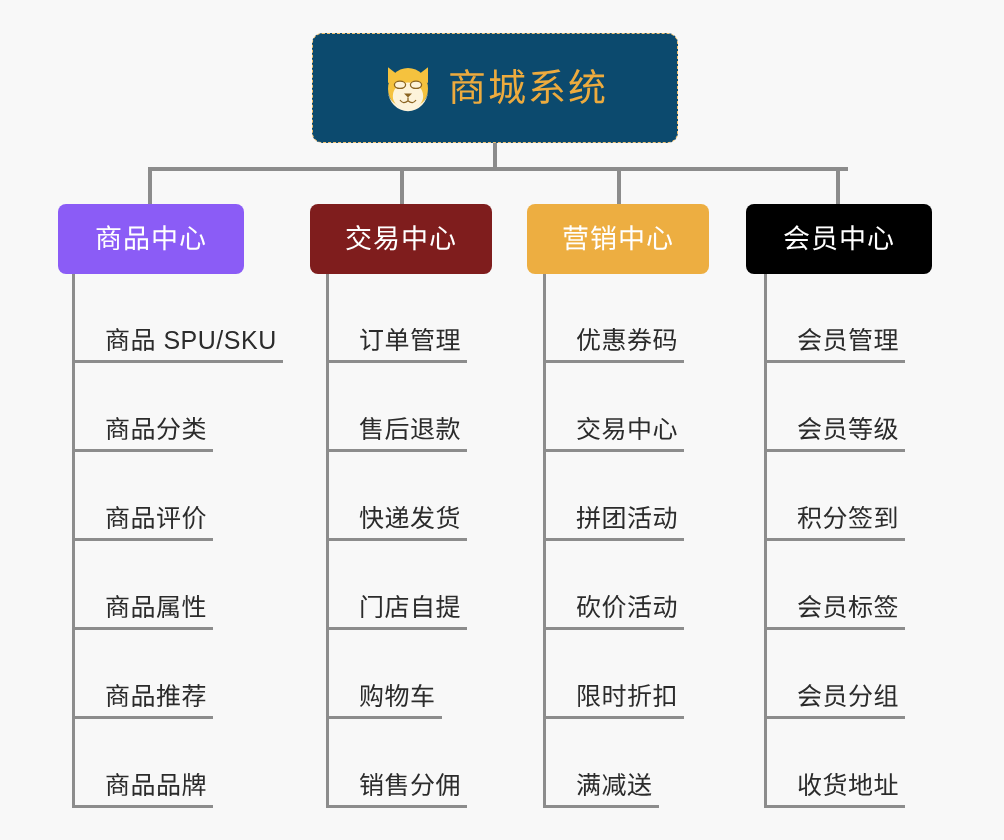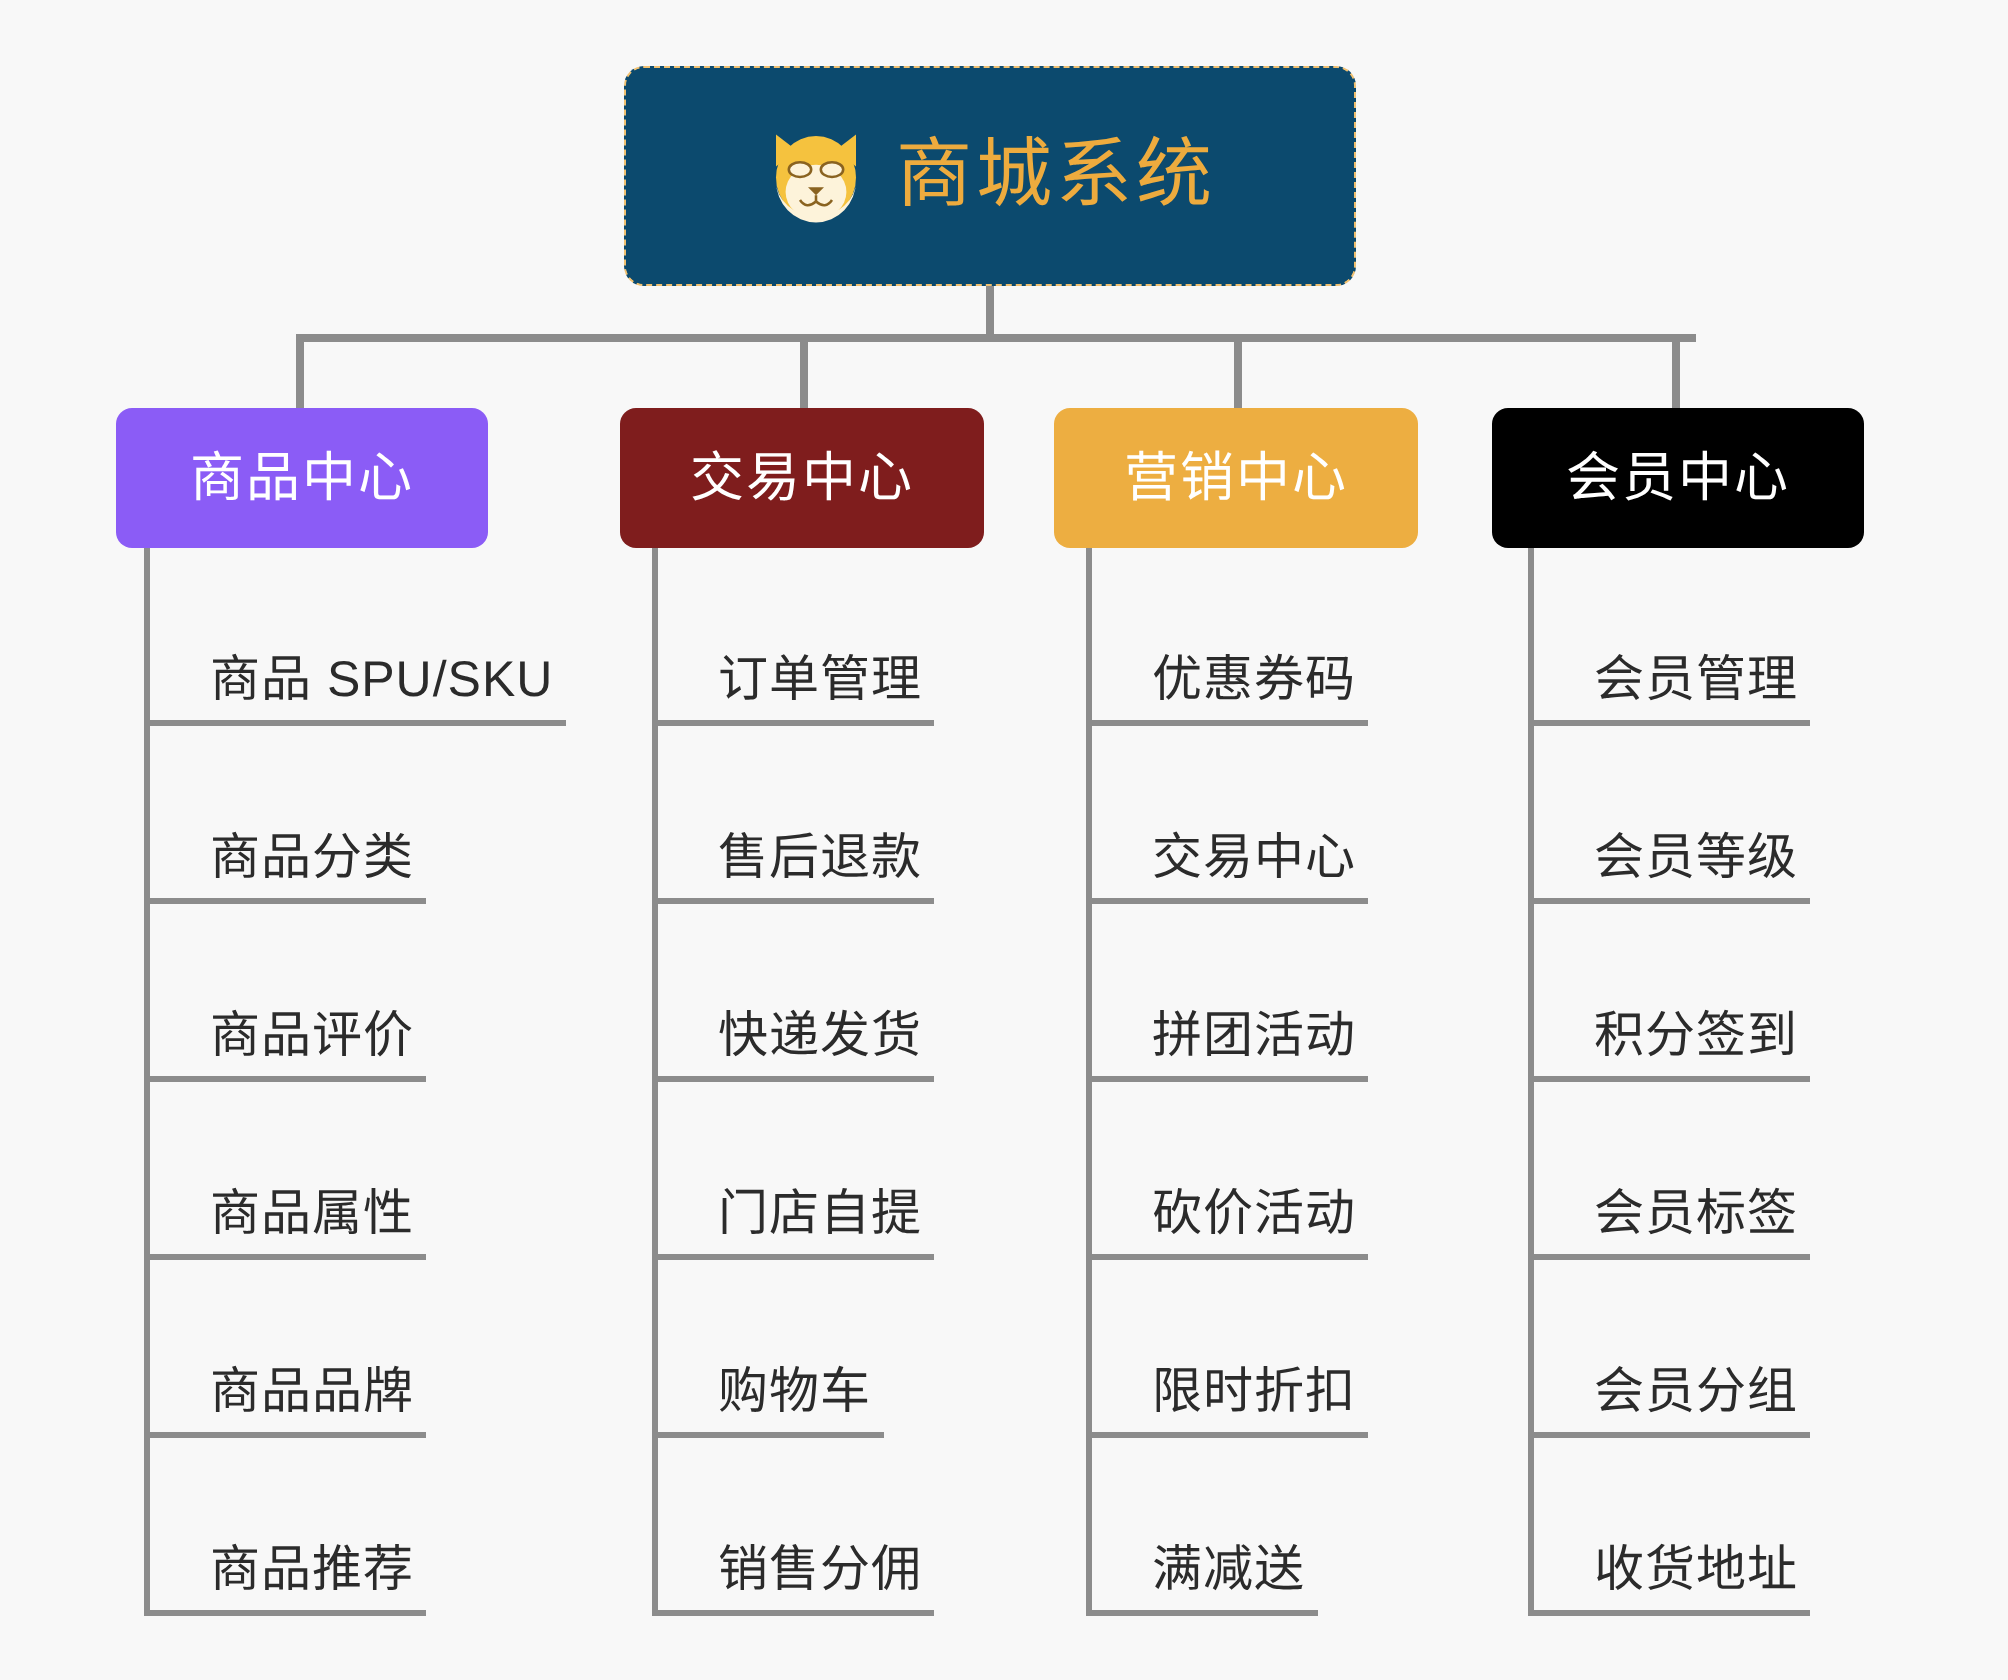--- a/index.html
+++ b/index.html
@@ -179,24 +179,24 @@
       <div class="leaf-item">
           <span class="leaf-label">商品分类</span>
         </div>
       <div class="leaf-item">
           <span class="leaf-label">商品评价</span>
         </div>
       <div class="leaf-item">
           <span class="leaf-label">商品属性</span>
         </div>
       <div class="leaf-item">
+          <span class="leaf-label">商品推荐</span>
+        </div>
+      <div class="leaf-item">
           <span class="leaf-label">商品品牌</span>
-        </div>
-      <div class="leaf-item">
-          <span class="leaf-label">商品推荐</span>
         </div>
     </div>
   </div>
 
   <div class="column col-2">
     <div class="cat-box cat-red">
       <span>交易中心</span>
     </div>
     <div class="leaf-list">
       <div class="leaf-item">

